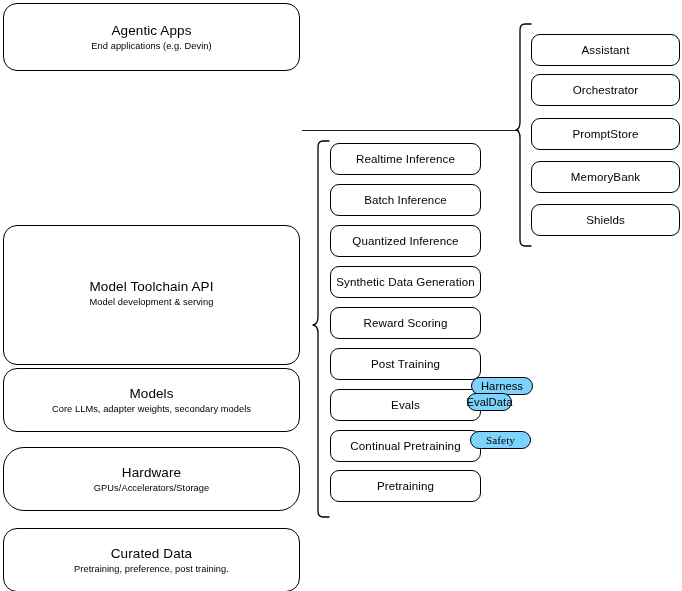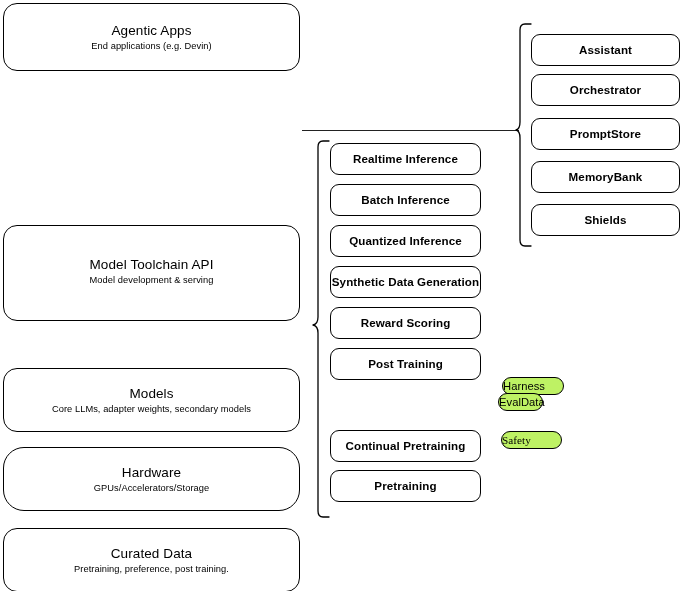--- a/index.html
+++ b/index.html
@@ -58,38 +58,36 @@
     top: 50%;
     transform: translateY(-56%);
   }
 
   
   .chip {
     border-radius: 9px;
     font-size: 11.6px;
     line-height: 14px;
     letter-spacing: 0.1px;
-    font-weight: bold;
   }
 
   
   .pill {
     position: absolute;
     box-sizing: border-box;
     border: 1.3px solid #000000;
     border-radius: 999px;
-    background: #bef264;
+    background: #7dd3fc;
     display: flex;
     align-items: center;
-    justify-content: flex-start;
+    justify-content: center;
     font-size: 11.2px;
     line-height: 12px;
     letter-spacing: 0.05px;
     z-index: 5;
-    margin-left: 31px;
   }
 
   
   .hline {
     position: absolute;
     height: 0;
     border-top: 1.3px solid #222222;
   }
   .brace {
     position: absolute;
@@ -109,21 +107,21 @@
 <div id="canvas">
 
   <div class="box layer" style="left:3px; top:3px; width:297px; height:68px;">
     <div class="inner">
       <div class="title">Agentic Apps</div>
       <div class="subtitle">End applications (e.g. Devin)</div>
     </div>
   </div>
 
 
-  <div class="box layer tall" style="left:3px; top:225px; width:297px; height:96px;padding-left:32px;">
+  <div class="box layer tall" style="left:3px; top:225px; width:297px; height:140px;padding-left:32px;">
     <div class="inner">
       <div class="title">Model Toolchain API</div>
       <div class="subtitle">Model development &amp; serving</div>
     </div>
   </div>
 
   <div class="box layer" style="left:3px; top:368px; width:297px; height:64px;">
     <div class="inner">
       <div class="title">Models</div>
       <div class="subtitle">Core LLMs, adapter weights, secondary models</div>
@@ -171,20 +169,23 @@
   </div>
 
   <div class="box chip" style="left:330px; top:307px; width:151px; height:32px;">
     <span>Reward Scoring</span>
   </div>
 
   <div class="box chip" style="left:330px; top:348px; width:151px; height:32px;">
     <span>Post Training</span>
   </div>
 
+  <div class="box chip" style="left:330px; top:389px; width:151px; height:32px;">
+    <span>Evals</span>
+  </div>
 
   <div class="box chip" style="left:330px; top:430px; width:151px; height:32px;">
     <span>Continual Pretraining</span>
   </div>
 
   <div class="box chip" style="left:330px; top:470px; width:151px; height:32px;">
     <span>Pretraining</span>
   </div>
 
   <div class="pill" style="left:471px; top:377px; width:62px; height:18px;">

